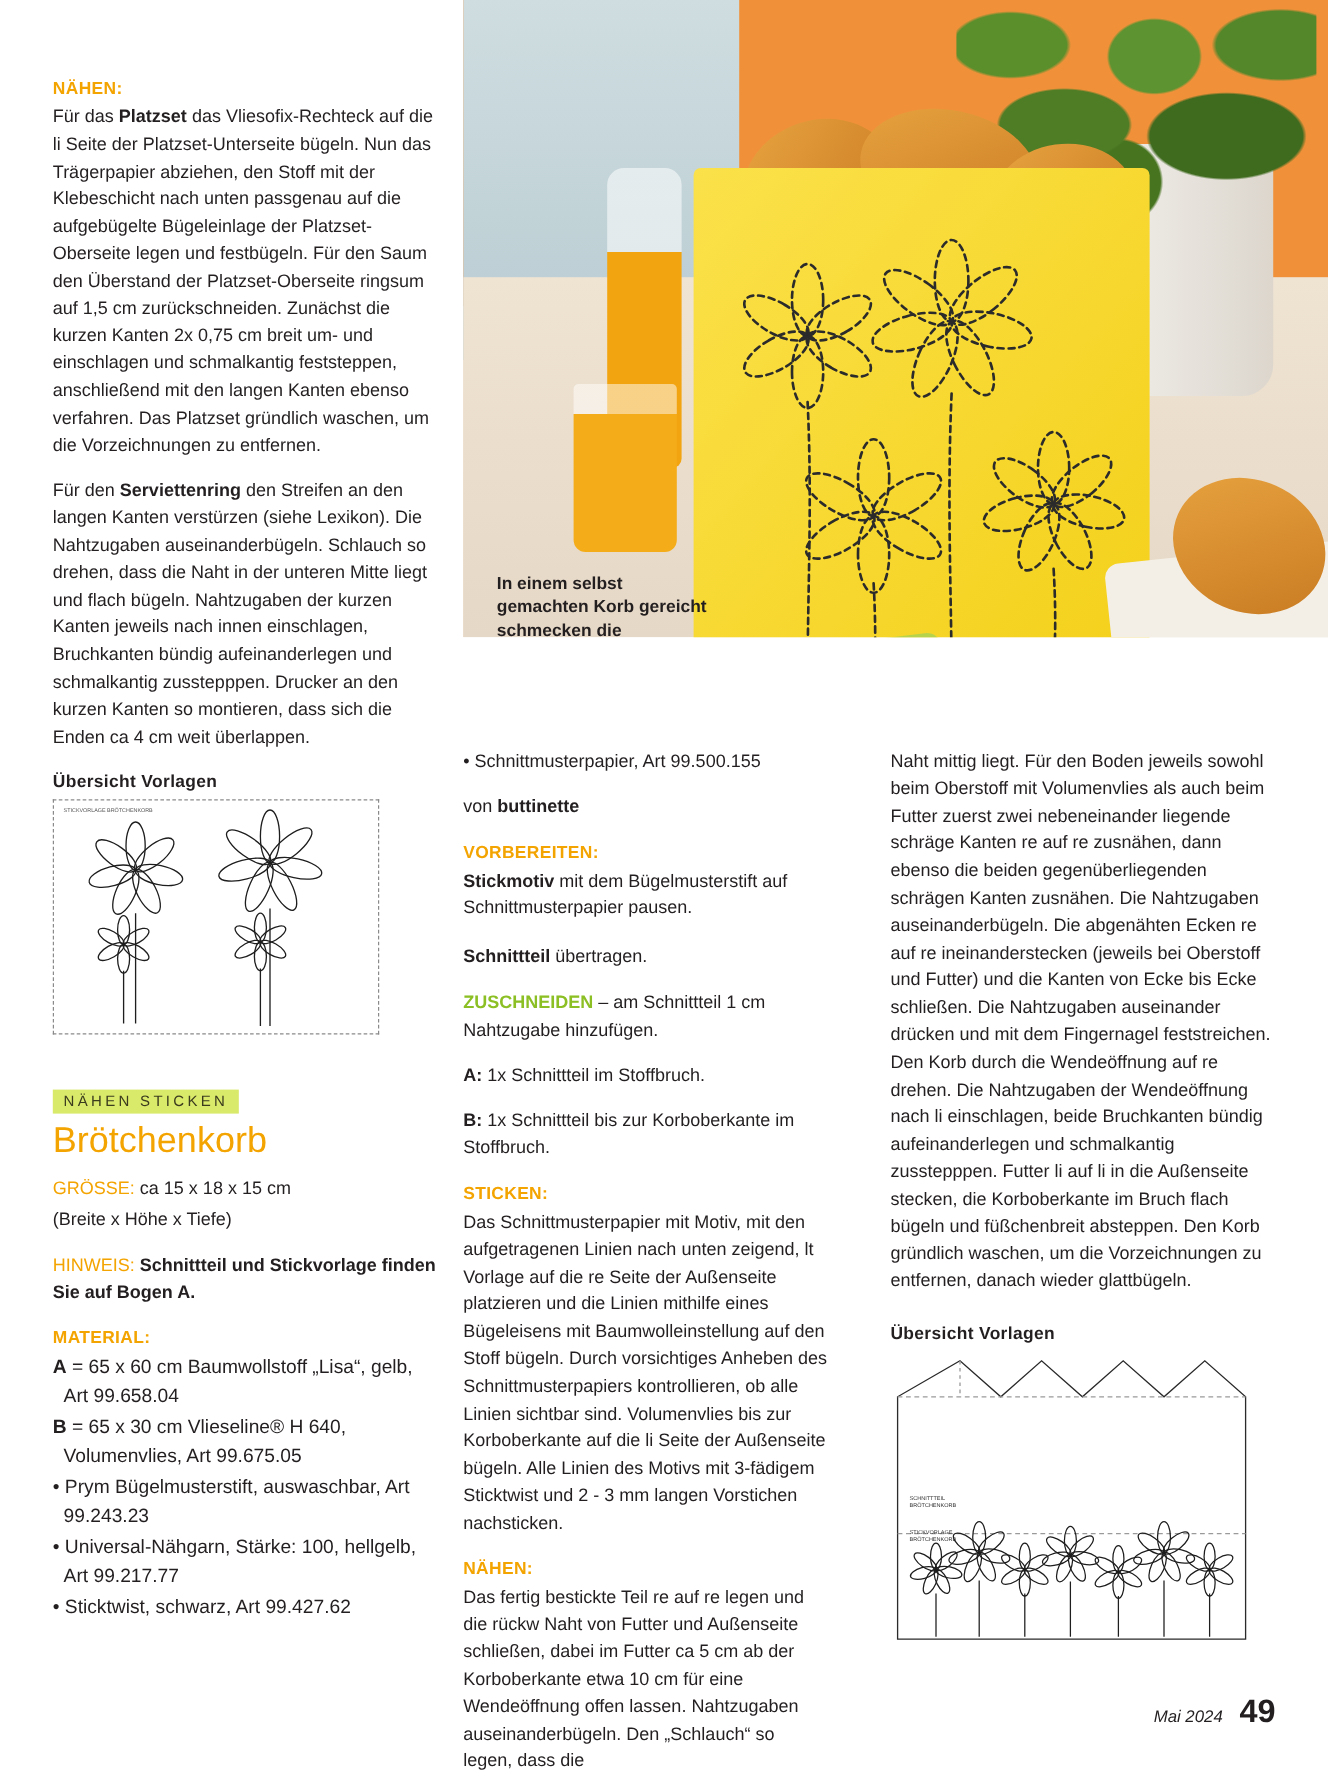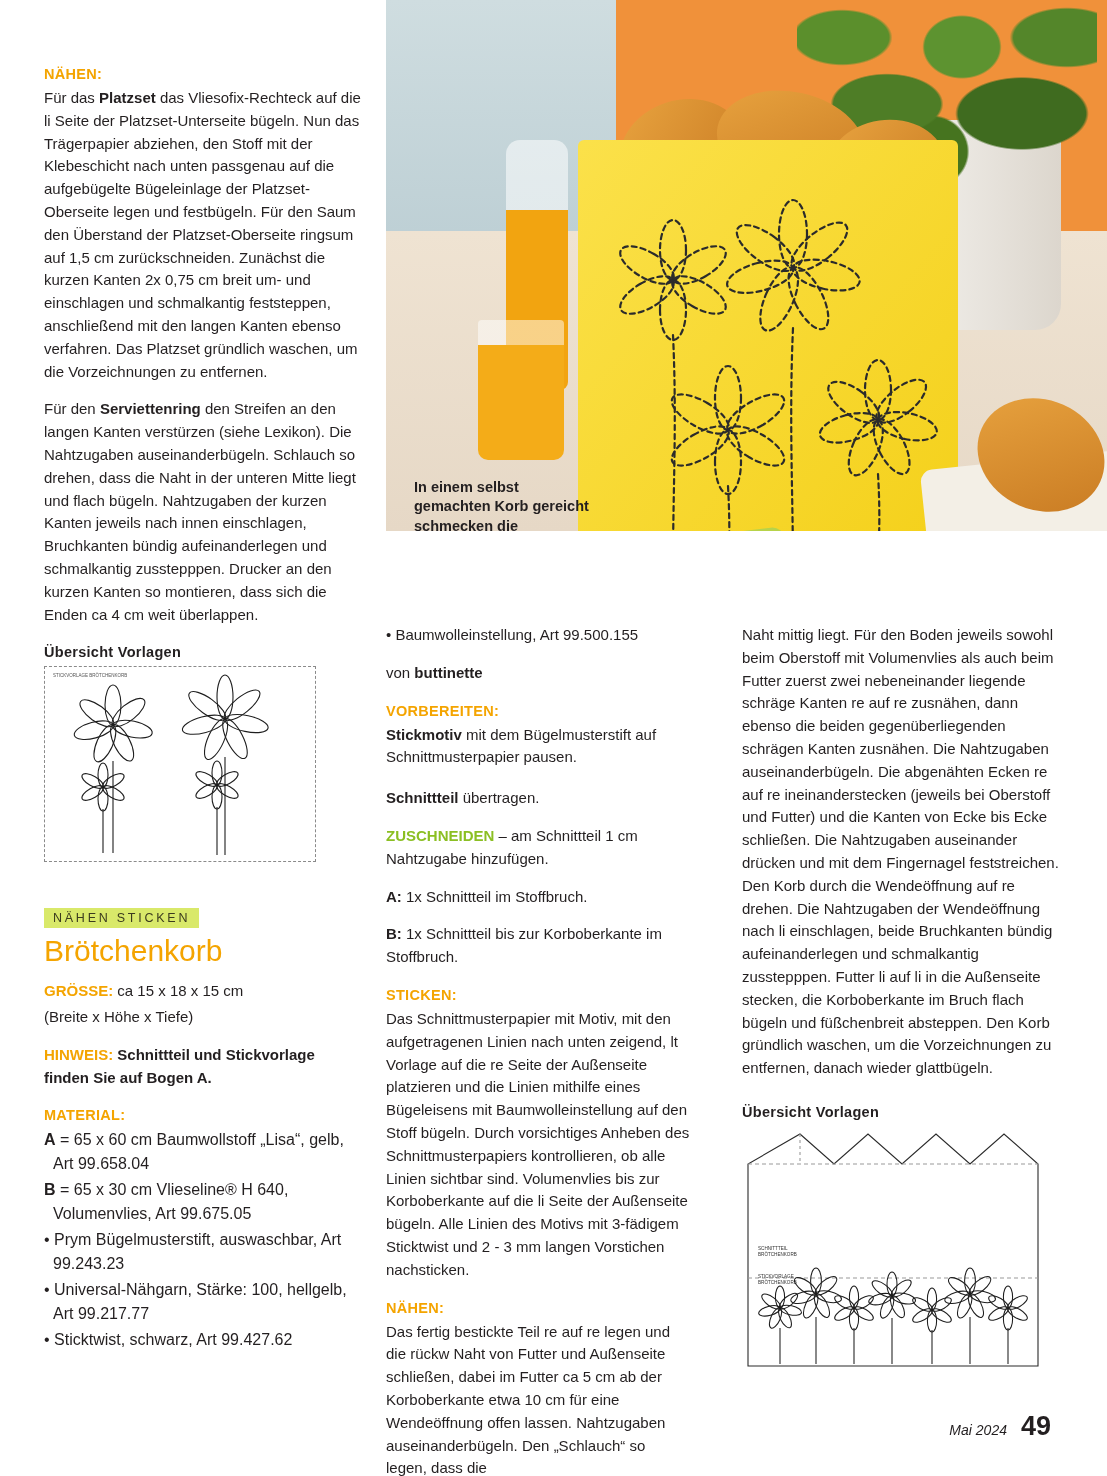--- a/index.html
+++ b/index.html
@@ -162,21 +162,21 @@
     margin-top: 4px;
   }
   .title {
     font-size: 30px;
     color: #f4a400;
     margin: 6px 0 12px 0;
     font-weight: normal;
   }
 
   .label-line { font-size: 15px; line-height: 1.5; margin: 0 0 3px 0; }
-  .label-line .lab { color: #f4a400; font-weight: bold; }
+  .label-line .lab { color: #f4a400; font-weight: normal; }
 
   ul.mat { list-style: none; margin: 0; padding: 0; }
   ul.mat li {
     font-size: 16px;
     line-height: 1.5;
     margin-bottom: 2px;
     text-indent: -9px;
     padding-left: 9px;
   }
   ul.mat li b { font-weight: bold; }
@@ -185,21 +185,21 @@
   .tpl2 {
     position: relative;
     width: 300px;
     height: 256px;
     margin-top: 8px;
   }
 
   
   .footer {
     position: absolute;
-    right: 56px;
+    right: 44px;
     bottom: 34px;
     display: flex;
     align-items: baseline;
     gap: 14px;
   }
   .footer .date { font-size: 14px; font-style: italic; color: #231f20; }
   .footer .pageno { font-size: 27px; font-weight: bold; color: #231f20; }
 </style>
 </head>
 <body>
@@ -353,21 +353,21 @@
           <li><b>B</b> = 65 x 30 cm Vlieseline® H 640, Volumenvlies, Art 99.675.05</li>
           <li>• Prym Bügelmusterstift, auswaschbar, Art 99.243.23</li>
           <li>• Universal-Nähgarn, Stärke: 100, hellgelb, Art 99.217.77</li>
           <li>• Sticktwist, schwarz, Art 99.427.62</li>
         </ul>
     </div>
   </div>
 
   <div class="col-mid">
 
-    <p class="body tight">• Baumwolleinstellung, Art 99.500.155</p>
+    <p class="body tight">• Schnittmusterpapier, Art 99.500.155</p>
     <p class="body" style="margin-bottom:18px"><span>von </span><b>buttinette</b></p>
 
     <h3 class="section-head green">VORBEREITEN:</h3>
     <p class="body" style="margin-bottom:18px"><b>Stickmotiv</b> mit dem Bügelmusterstift auf Schnittmusterpapier pausen.</p>
     <p class="body tight"><b>Schnittteil</b> übertragen.</p>
 
     <p class="body tight"><span class="green" style="font-weight:bold">ZUSCHNEIDEN</span><span> – am Schnittteil 1 cm Nahtzugabe hinzufügen.</span></p>
     <p class="body tight"><b>A:</b><span> 1x Schnittteil im Stoffbruch.</span></p>
     <p class="body" style="margin-bottom:18px"><b>B:</b><span> 1x Schnittteil bis zur Korboberkante im Stoffbruch.</span></p>
 

